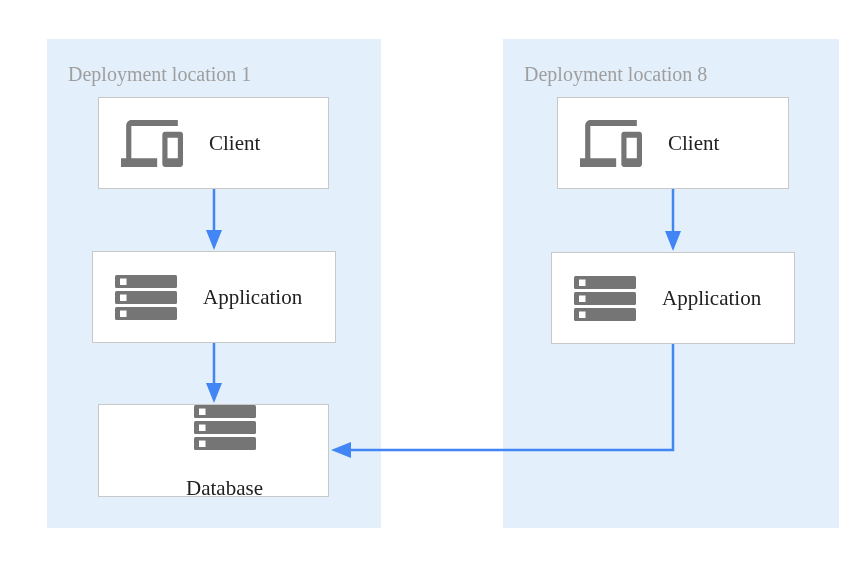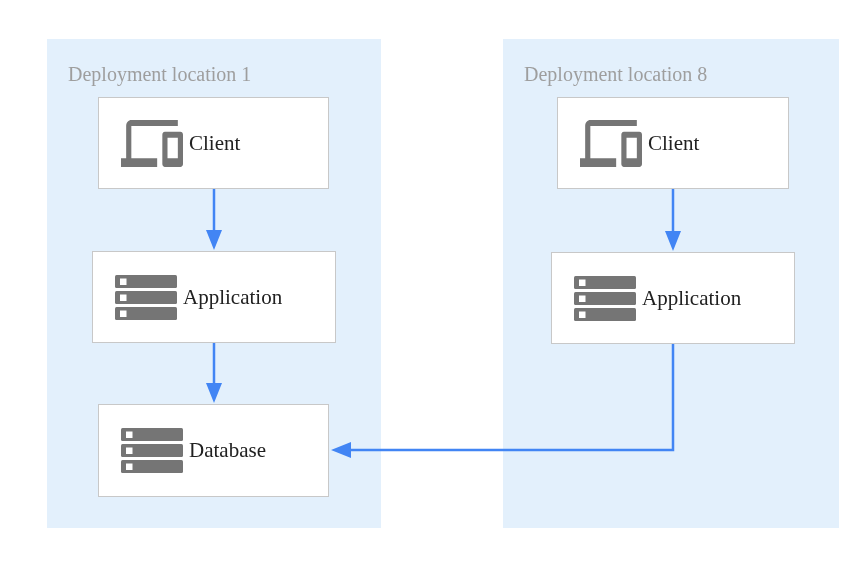--- a/index.html
+++ b/index.html
@@ -39,26 +39,26 @@
   }
   .node {
     position: absolute;
     box-sizing: border-box;
     height: 92px;
     background: #ffffff;
     border: 1px solid #C8C8C8;
     display: flex;
     align-items: center;
     padding-left: 22px;
-    gap: 6px;
+    gap: 26px;
     z-index: 2;
   }
   .node-client-1 { left: 78px;  top: 97px;  width: 231px; }
   .node-app-1    { left: 72px;  top: 251px; width: 244px; }
-  .node-db-1     { left: 78px;  top: 404px; width: 231px; height: 93px; }
+  .node-db-1     { left: 78px;  top: 404px; width: 231px; height: 93px; flex-direction: column; }
   .node-client-2 { left: 537px; top: 97px;  width: 232px; }
   .node-app-2    { left: 531px; top: 252px; width: 244px; }
   .node-label {
     font-size: 21px;
     color: #212121;
     white-space: nowrap;
   }
   .icon { display: flex; align-items: center; flex: none; }
 </style>
 </head>

